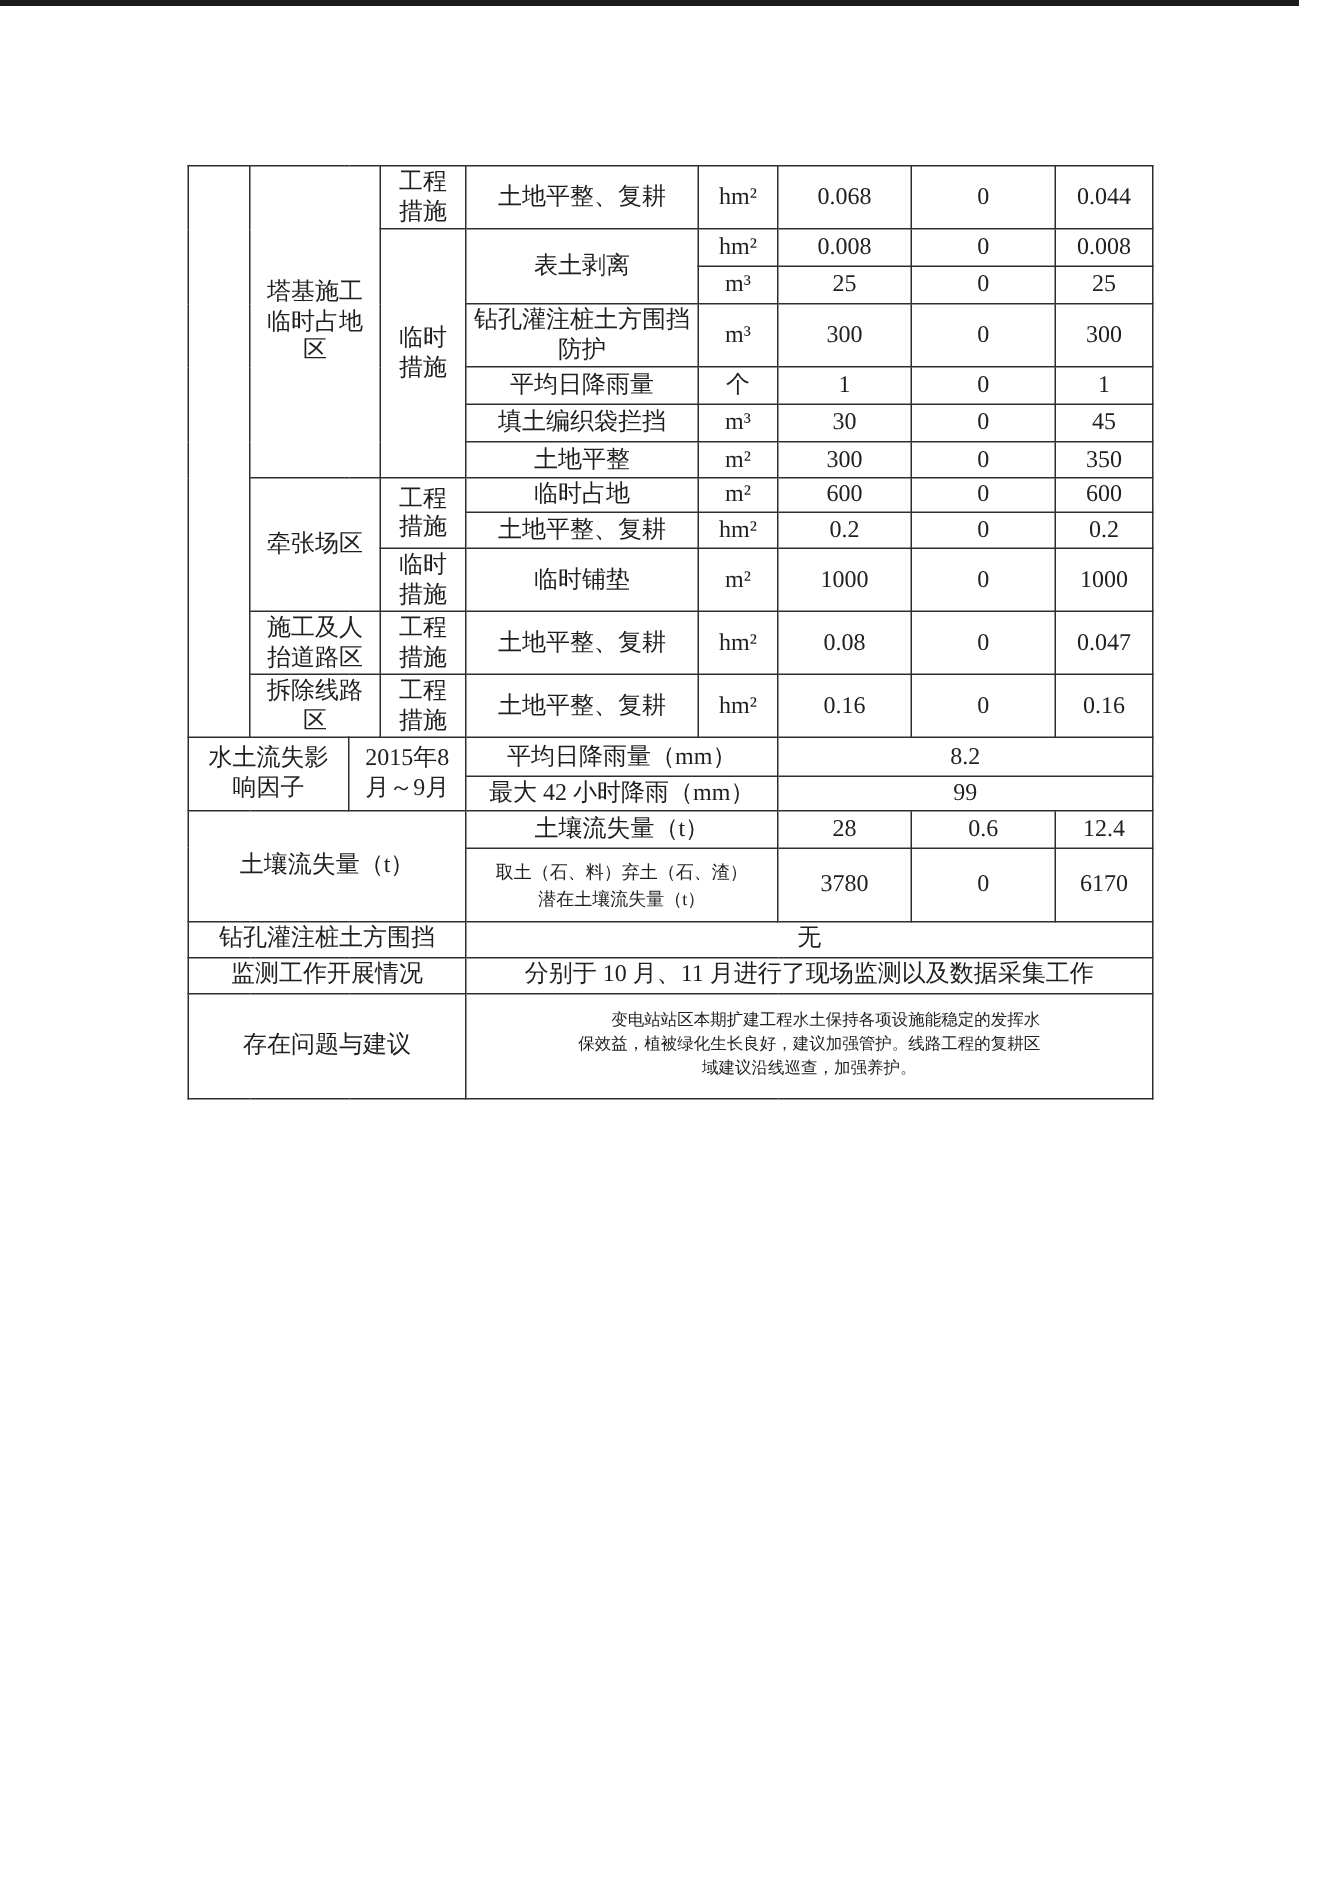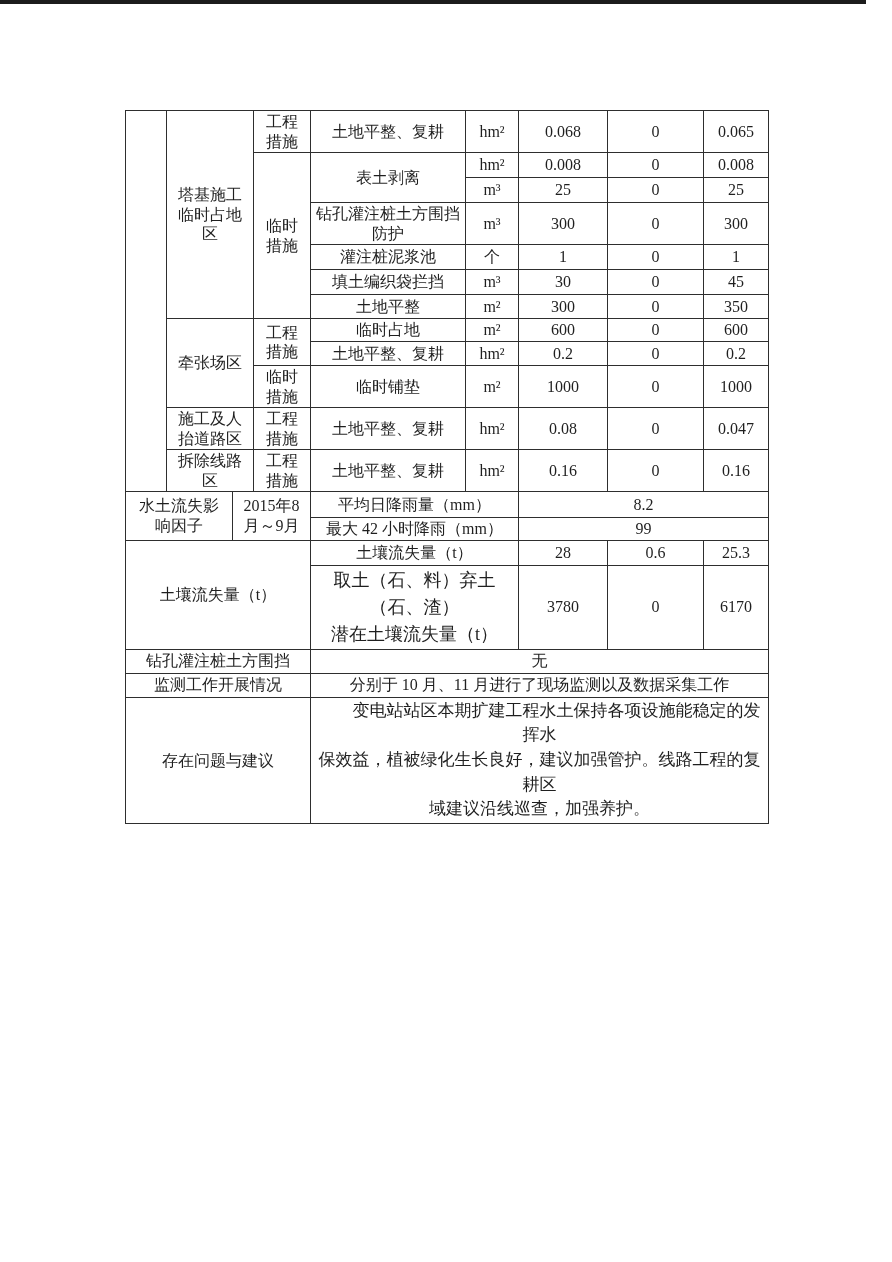--- a/index.html
+++ b/index.html
@@ -36,22 +36,22 @@
   }
   table.report td {
     border: 1px solid #2e2e2e;
     padding: 1px 2px;
     text-align: center;
     vertical-align: middle;
     white-space: pre-line;
     overflow: hidden;
   }
   td.left { text-align: left; }
-  td.small { font-size: 18px; line-height: 1.5; }
-  td.issues-text { font-size: 17px; line-height: 1.45; padding-left: 4px; margin-top: 40px; }
+  td.small { font-size: 12px; line-height: 1.5; }
+  td.issues-text { font-size: 11px; line-height: 1.45; padding-left: 4px; margin-top: 40px; }
 </style>
 </head>
 <body>
 
 <div class="page">
   <div class="top-strip"></div>
 
   <table class="report">
     <colgroup>
       <col style="width:41px">
@@ -70,21 +70,21 @@
       <td rowspan="12"></td>
       <td colspan="2" rowspan="7">塔基施工
 临时占地
 区</td>
       <td>工程
 措施</td>
       <td>土地平整、复耕</td>
       <td>hm²</td>
       <td>0.068</td>
       <td>0</td>
-      <td>0.065</td>
+      <td>0.044</td>
     </tr>
     <tr style="height:25px">
       <td rowspan="6">临时
 措施</td>
       <td rowspan="2">表土剥离</td>
       <td>hm²</td>
       <td>0.008</td>
       <td>0</td>
       <td>0.008</td>
     </tr>
@@ -96,21 +96,21 @@
     </tr>
     <tr style="height:34px">
       <td>钻孔灌注桩土方围挡
 防护</td>
       <td>m³</td>
       <td>300</td>
       <td>0</td>
       <td>300</td>
     </tr>
     <tr style="height:25px">
-      <td>灌注桩泥浆池</td>
+      <td>平均日降雨量</td>
       <td>个</td>
       <td>1</td>
       <td>0</td>
       <td>1</td>
     </tr>
     <tr style="height:25px">
       <td>填土编织袋拦挡</td>
       <td>m³</td>
       <td>30</td>
       <td>0</td>
@@ -183,21 +183,21 @@
     <tr style="height:22px">
       <td colspan="2">最大 42 小时降雨（mm）</td>
       <td colspan="3">99</td>
     </tr>
 
     <tr style="height:25px">
       <td colspan="4" rowspan="2">土壤流失量（t）</td>
       <td colspan="2">土壤流失量（t）</td>
       <td>28</td>
       <td>0.6</td>
-      <td>25.3</td>
+      <td>12.4</td>
     </tr>
     <tr style="height:49px">
       <td colspan="2" class="left small">取土（石、料）弃土（石、渣）
 潜在土壤流失量（t）</td>
       <td>3780</td>
       <td>0</td>
       <td>6170</td>
     </tr>
 
     <tr style="height:24px">

